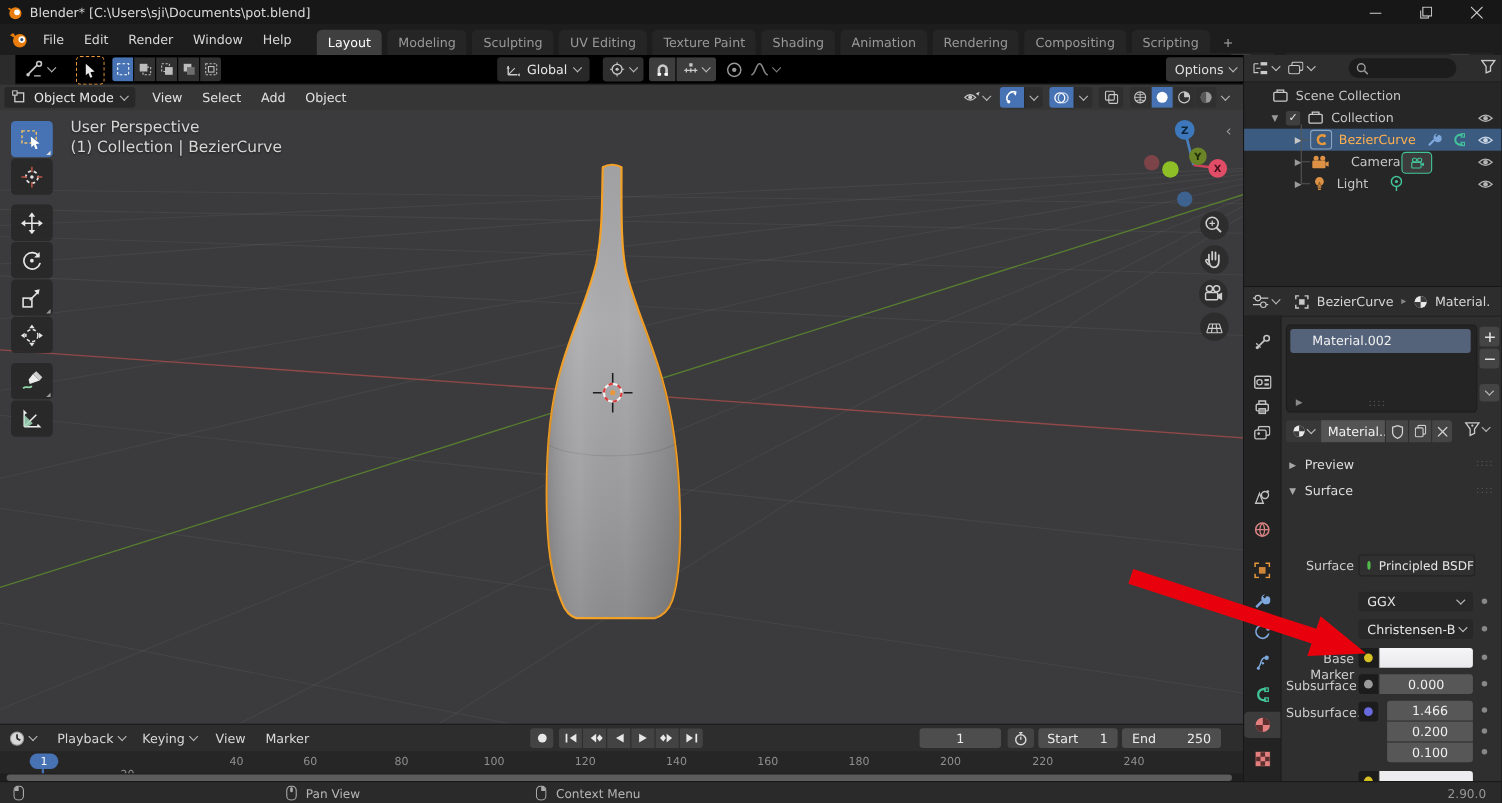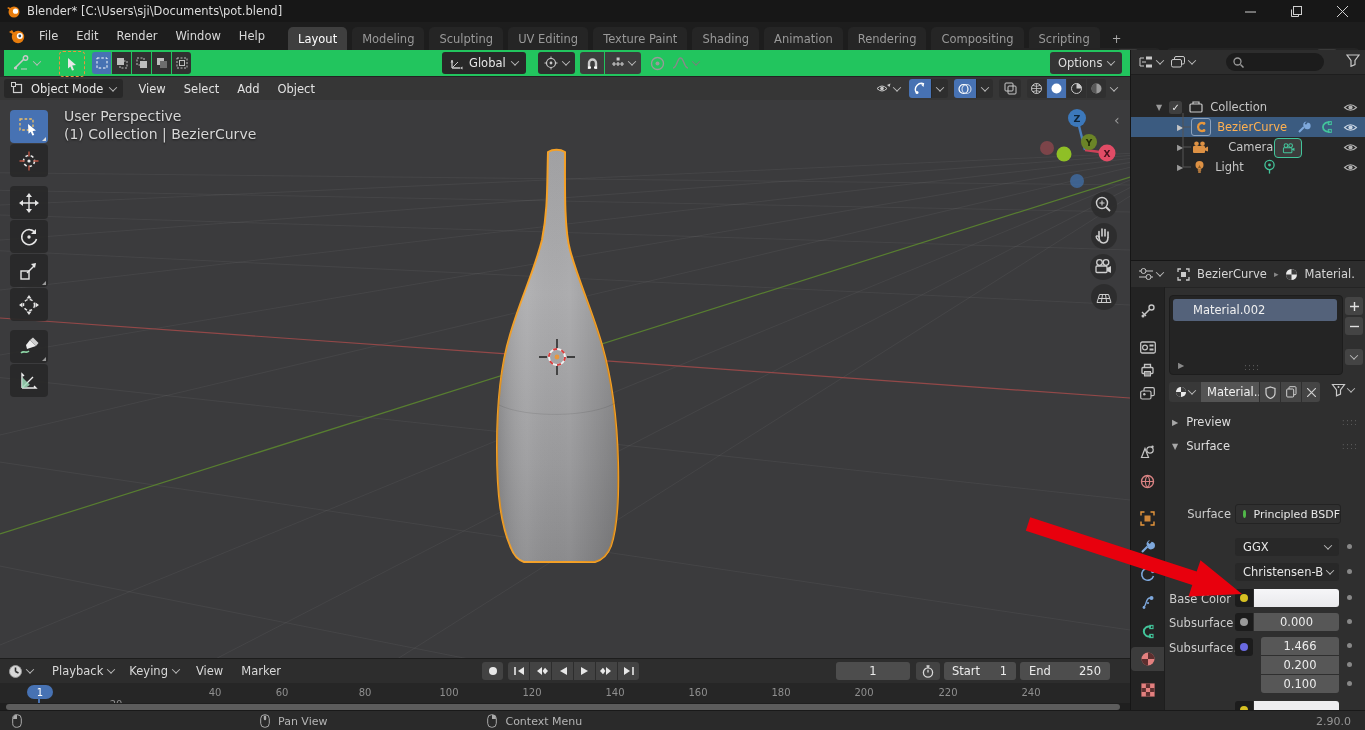--- a/index.html
+++ b/index.html
@@ -13,21 +13,21 @@
   #titlebar{left:0;top:0;width:1365px;height:22px;background:#171717;color:#dcdcdc;font-size:11.5px;}
   .winbtn{width:46px;height:22px;display:flex;align-items:center;justify-content:center;color:#cfcfcf;}
   
   #topbar{left:0;top:22px;width:1365px;height:28px;background:#1d1d1d;}
   .menu{padding:0 9px;height:28px;display:flex;align-items:center;color:#d8d8d8;font-size:11.5px;}
   .tab{height:23px;padding:0 10px;margin-right:5px;border-radius:5px 5px 0 0;color:#999;background:#252525;display:flex;align-items:center;font-size:11.5px;white-space:nowrap;}
   .tab.active{background:#3f3f3f;color:#fff;}
   .idfield{height:20px;background:#242424;border-radius:4px;display:flex;align-items:center;font-size:11.5px;color:#e0e0e0;}
   .minibtn{width:20px;height:18px;background:#3a3a3a;border-radius:3px;display:flex;align-items:center;justify-content:center;margin-left:2px;}
   
-  #toolrow{left:4px;top:50px;width:1130px;height:26px;background:#22c55e;border-bottom:1px solid #232323;}
+  #toolrow{left:14px;top:50px;width:1130px;height:26px;background:#000000;border-bottom:1px solid #232323;}
   .tsbtn{height:22px;background:#2e2e2e;border-radius:3px;display:flex;align-items:center;justify-content:center;}
   .seg{height:22px;display:flex;align-items:center;justify-content:center;background:#303030;}
   .seg.on{background:#4772b3;}
   
   #vph{left:0;top:77px;width:1130px;height:23px;background:#363636;border-bottom:1px solid #2a2a2a;}
   .vmenu{padding:0 9px;color:#e2e2e2;font-size:11.5px;height:23px;display:flex;align-items:center;}
   .hbtn{height:19px;display:flex;align-items:center;justify-content:center;border-radius:3px;}
   
   #viewport{left:0;top:100px;width:1130px;height:558px;background:#3b3b3d;overflow:hidden;}
   .ovltext{color:#d6d6d6;font-size:14px;text-shadow:0 1px 2px rgba(0,0,0,.6);}
@@ -615,20 +615,29 @@
             <path d="M7.5 7.5 L10.5 10.5" stroke="#9a9a9a" stroke-width="1.5"></path>
           </svg>
       </span>
       <span class="abs f" style="left:215px;top:4px">
         <svg width="14" height="13" viewBox="0 0 14 13">
             <path d="M1 1 h12 L9 6.5 v4 l-4 1.8 V6.5 Z" fill="none" stroke="#c9c9c9" stroke-width="1.2"></path>
           </svg>
       </span>
     </div>
 
+    <div class="orow f" style="top:27px">
+      <span class="f" style="margin-left:26px">
+          <svg width="14" height="12" viewBox="0 0 14 12">
+            <rect x="1" y="3" width="12" height="8" rx="1" fill="none" stroke="#c9c9c9" stroke-width="1.2"></rect>
+            <path d="M4 3 V1 h6 v2" fill="none" stroke="#c9c9c9" stroke-width="1.2"></path>
+          </svg>
+        </span>
+      <span class="nm" style="margin-left:7px">Scene Collection</span>
+    </div>
     <div class="orow f" style="top:47px">
       <span style="margin-left:25px;color:#9a9a9a;font-size:8px">▼</span>
       <span class="f" style="margin-left:7px;width:13px;height:13px;background:#3f3f3f;border-radius:2.5px;justify-content:center;color:#e8e8e8;font-size:10px">✓</span>
       <span class="f" style="margin-left:7px">
           <svg width="14" height="12" viewBox="0 0 14 12">
             <rect x="1" y="3" width="12" height="8" rx="1" fill="none" stroke="#c9c9c9" stroke-width="1.2"></rect>
             <path d="M4 3 V1 h6 v2" fill="none" stroke="#c9c9c9" stroke-width="1.2"></path>
           </svg>
         </span>
       <span class="nm" style="margin-left:7px">Collection</span>
@@ -925,21 +934,21 @@
     </div>
     <span class="pdot" style="left:216px;top:283px"></span>
 
     <div class="pdrop" style="left:104px;top:302px;width:104px">
       <span style="margin-left:8px;white-space:nowrap;overflow:hidden;max-width:80px">Christensen-Bur...</span>
       <span style="flex:1"></span>
         <span class="chev" style="margin-right:6px"></span>
     </div>
     <span class="pdot" style="left:216px;top:308px"></span>
 
-    <span class="plabel" style="left:38px;top:331px">Base Color</span>
+    <span class="plabel" style="left:38px;top:331px">Base Marker</span>
     <span class="sock" style="left:104px;top:328px">
         <span style="width:8px;height:8px;border-radius:50%;background:#d6c023"></span>
       </span>
     <span class="pfield" style="left:123px;top:328px;width:85px;background:linear-gradient(#f6f6f8,#e9e9ec);border-radius:0 3px 3px 0"></span>
     <span class="pdot" style="left:216px;top:334px"></span>
 
     <span class="plabel" style="left:38px;top:355px">Subsurface</span>
     <span class="sock" style="left:104px;top:352px">
         <span style="width:8px;height:8px;border-radius:50%;background:#9a9a9a"></span>
       </span>

